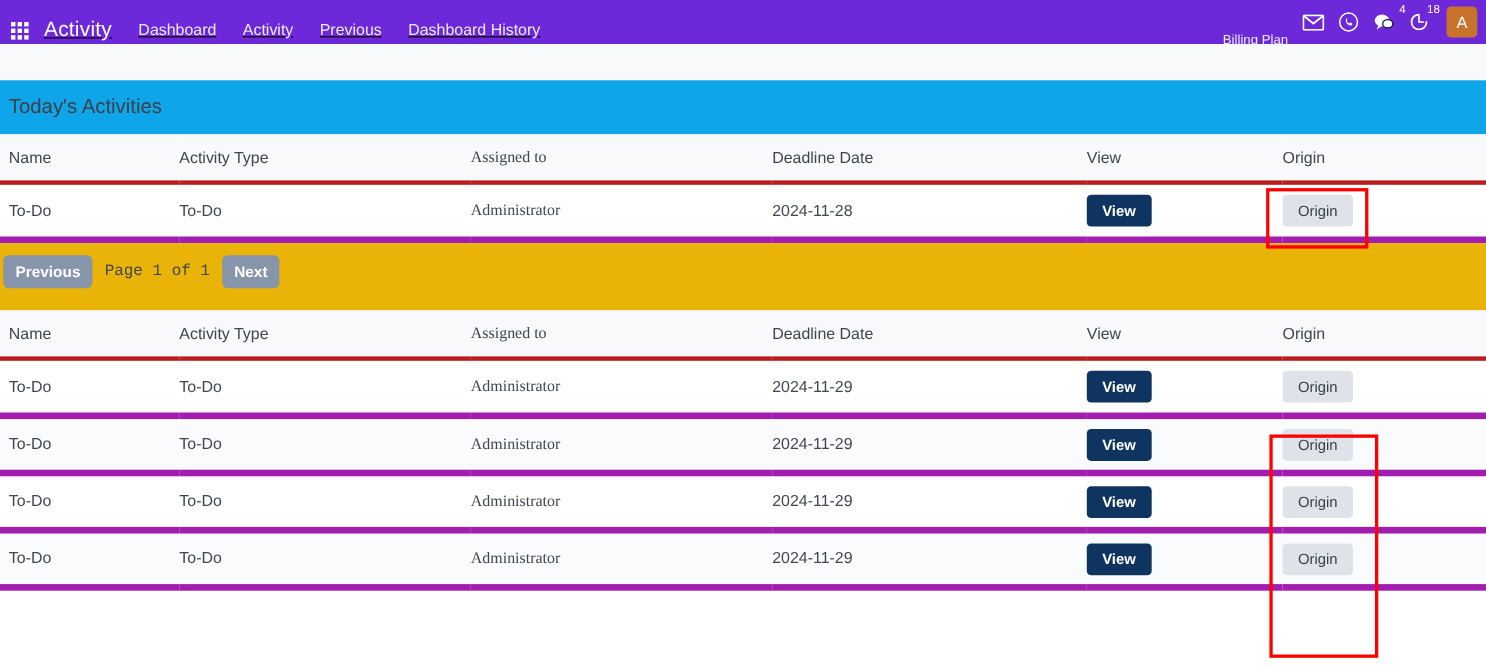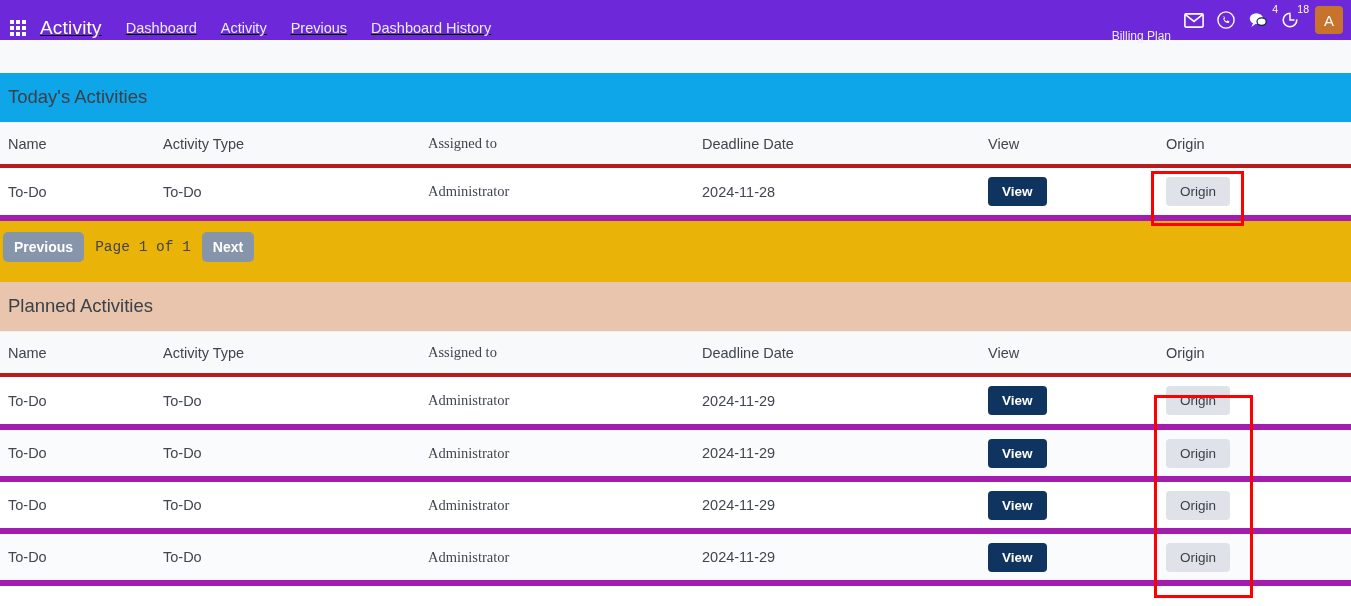--- a/index.html
+++ b/index.html
@@ -299,21 +299,20 @@
         </tr>
       </tbody>
     </table>
 
     <div class="pagination">
       <button class="btn-page">Previous</button>
       <span class="page-info">Page 1 of 1</span>
       <button class="btn-page">Next</button>
     </div>
 
-    <div class="section-header peach">Planned Activities</div>
 
     <table class="activity-table">
       <thead>
         <tr>
           <th class="c-name">Name</th>
           <th class="c-type">Activity Type</th>
           <th class="c-assigned">Assigned to</th>
           <th class="c-deadline">Deadline Date</th>
           <th class="c-view">View</th>
           <th class="c-origin">Origin</th>

